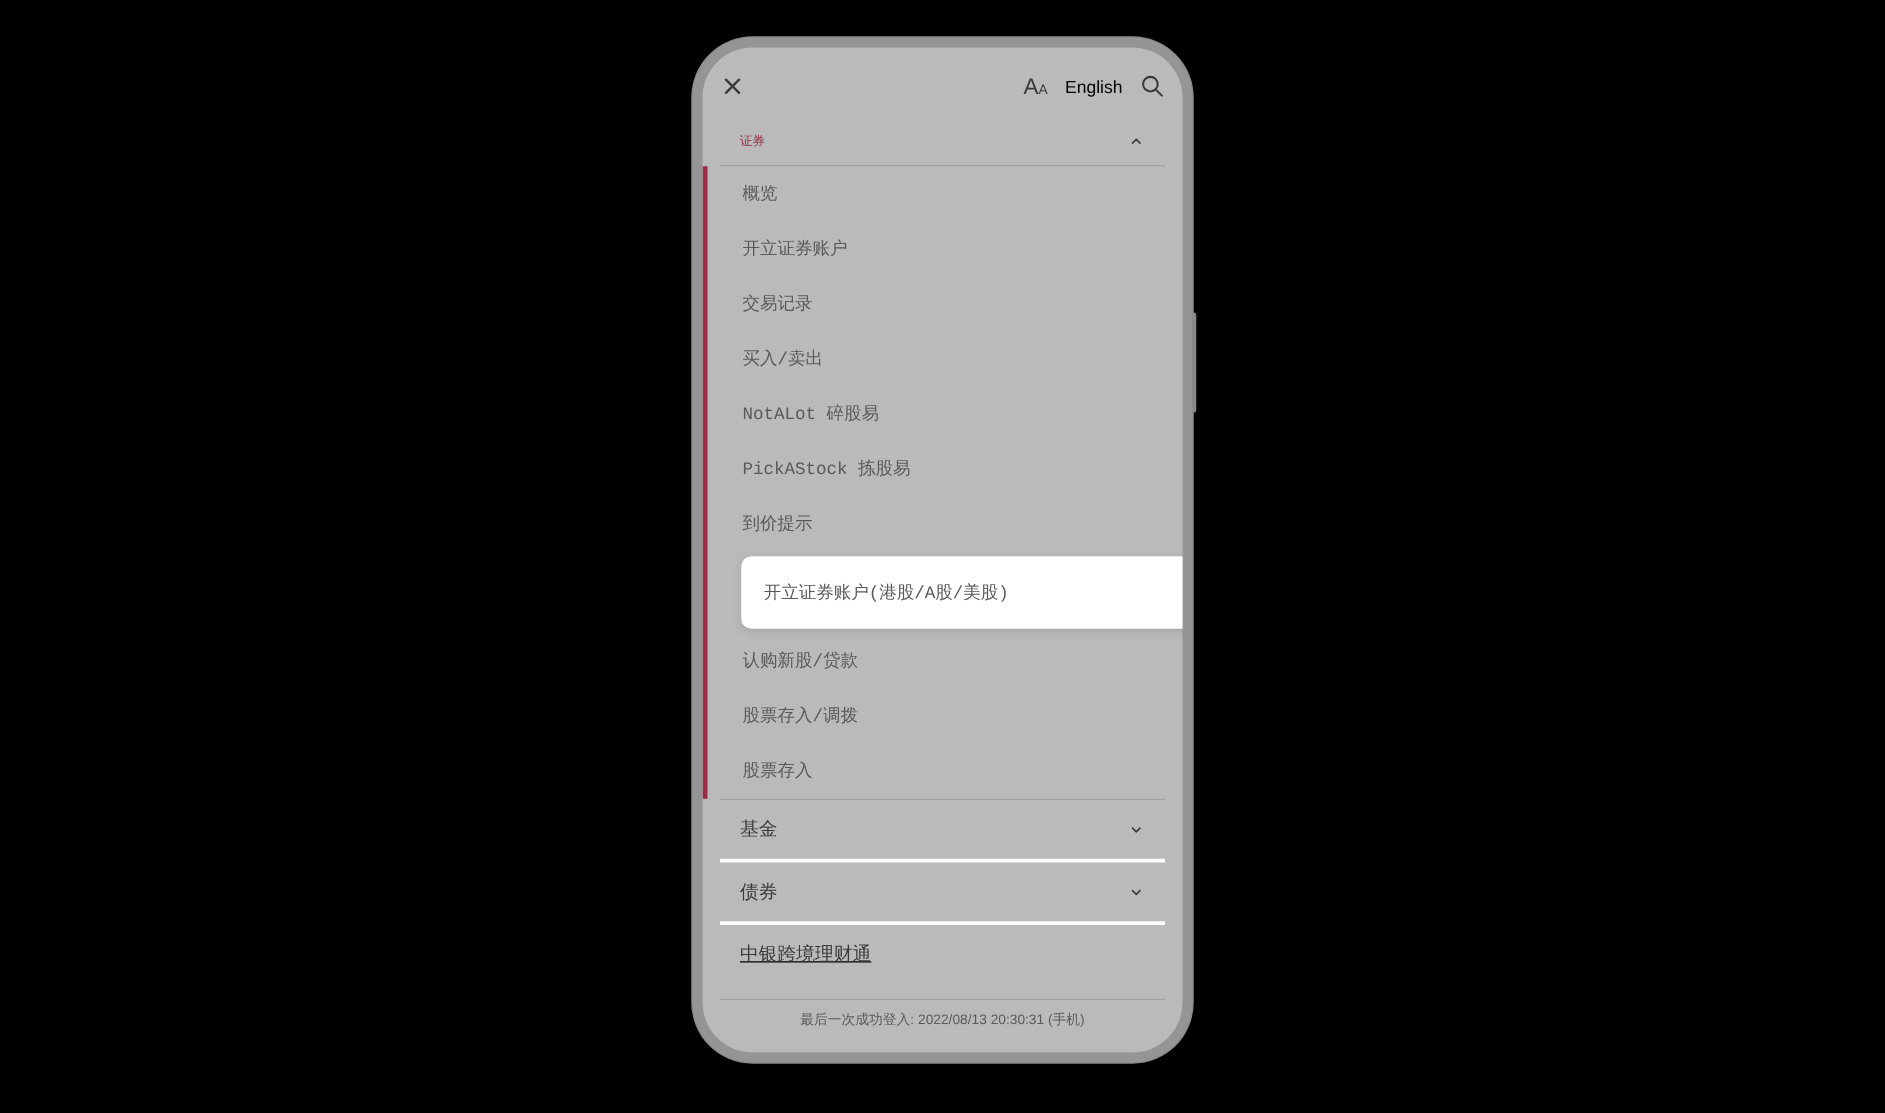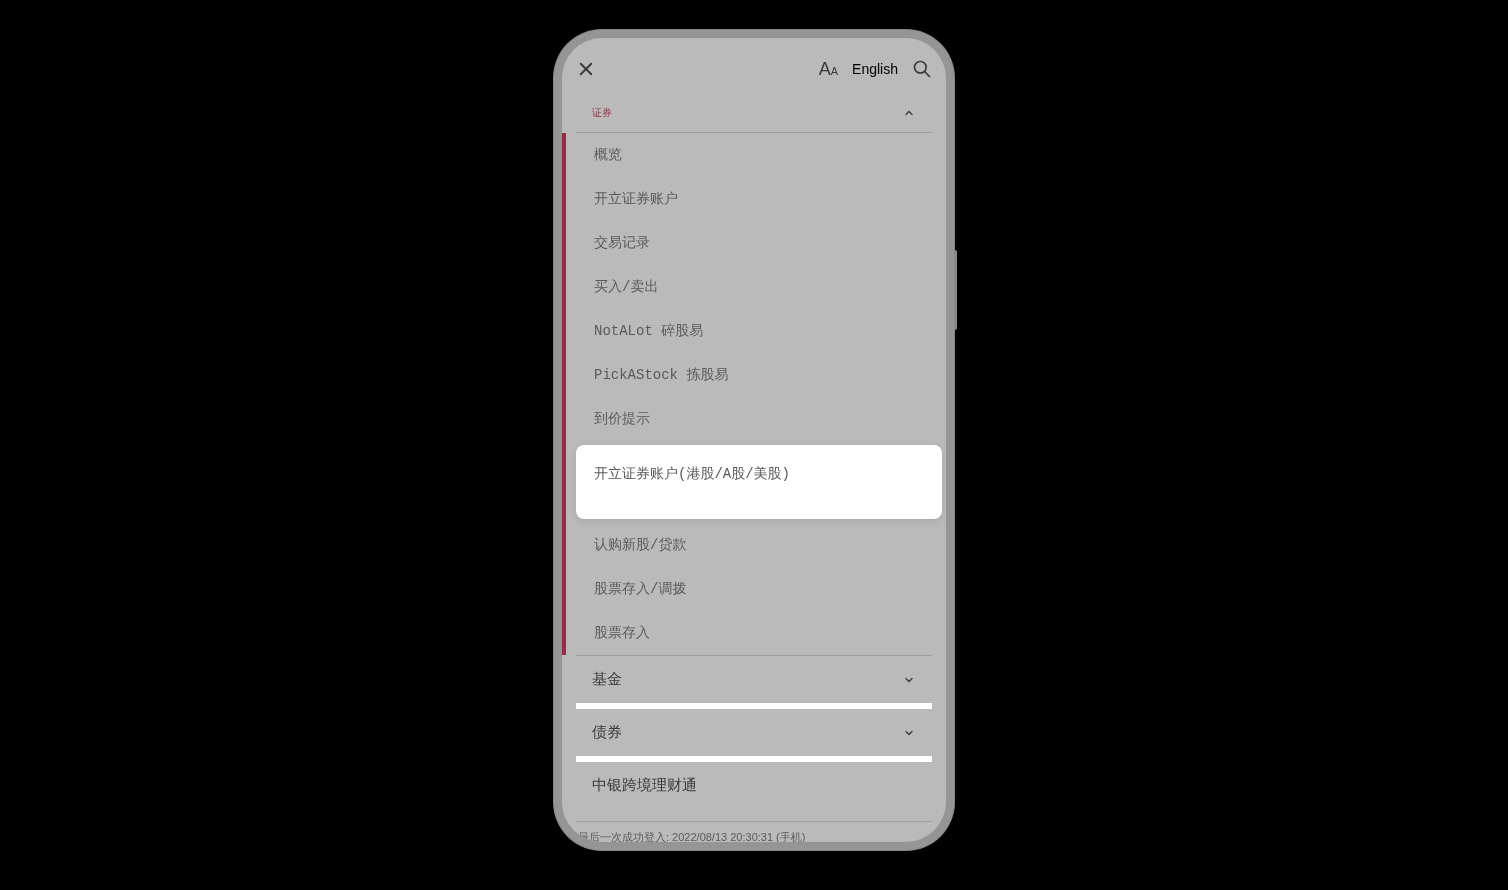--- a/index.html
+++ b/index.html
@@ -160,67 +160,69 @@
       font-size: 14px;
       color: #5a5a5a;
       cursor: pointer;
       font-family: Liberation Mono, monospace;
     }
     
     .submenu-item.highlighted {
       background: #ffffff;
       border-radius: 8px;
       margin: 4px 4px 4px 10px;
-      padding: 20px 16px 36px 18px;
+      padding: 20px 16px 20px 18px;
       position: relative;
-      left: 0;
+      left: 17px;
       box-shadow: 0 2px 8px rgba(0,0,0,0.1);
       color: #5a5a5a;
     }
     
     .collapsed-section {
       display: flex;
       align-items: center;
       justify-content: space-between;
       padding: 14px 16px;
-      border-bottom: 6px solid #ffffff;
+      border-bottom: 3px solid #ffffff;
       cursor: pointer;
       margin: 0 14px;
     }
     
     .collapsed-section:first-of-type {
       border-top: none;
     }
     
     .collapsed-section .section-title {
       font-size: 15px;
       color: #3a3a3a;
     }
     
     .plain-section {
       padding: 14px 16px;
       margin: 0 14px;
       cursor: pointer;
+      text-decoration: underline;
     }
     
     .plain-section .section-title {
       font-size: 15px;
       color: #3a3a3a;
     }
     
     .footer-line {
       border-top: 1px solid #a0a0a0;
       margin: 12px 14px 0 14px;
     }
     
     .footer-text {
       font-size: 11px;
       color: #5a5a5a;
       padding: 8px 16px;
       margin: 0 0px;
+      text-align: center;
     }
     
     .submenu-wrapper {
       margin: 0 0px;
     }
   </style>
 </head>
 <body>
 
 <div class="phone-frame">

